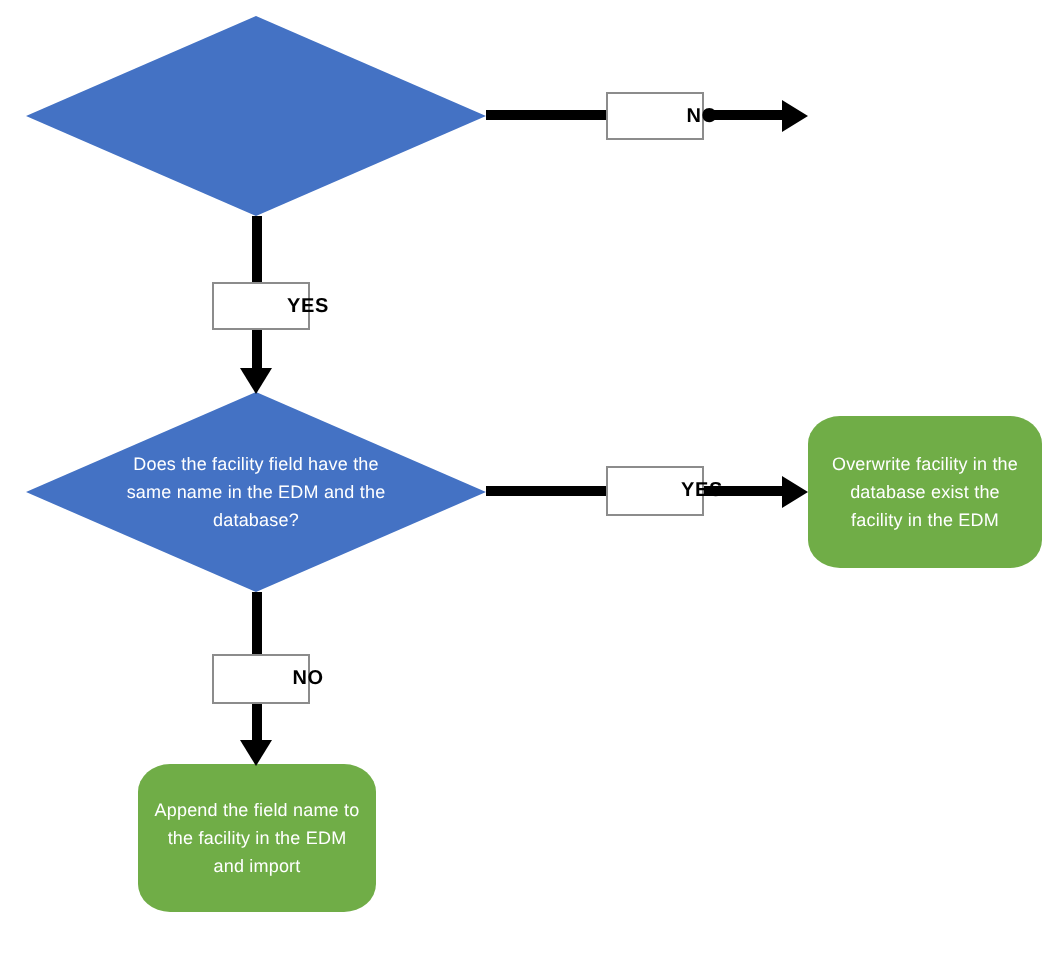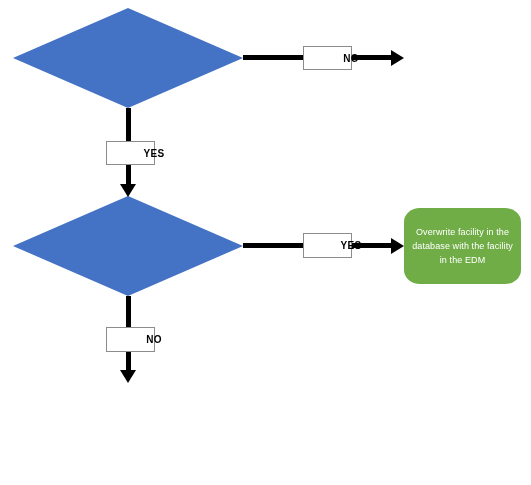--- a/index.html
+++ b/index.html
@@ -115,28 +115,32 @@
 
 
   <div class="connector vertical" style="left:125.5px; top:108px; height:76px;"></div>
   <div class="arrowhead down" style="left:120px; top:184px;"></div>
   <div class="edge-label" style="left:106px; top:141px; width:42px; height:24px;">YES</div>
 
   <div class="node decision" style="left:13px; top:196px; width:230px; height:100px;">
     <svg class="shape-svg" viewBox="0 0 230 100" preserveAspectRatio="none">
       <polygon points="115,0 230,50 115,100 0,50" fill="#4472C4"></polygon>
     </svg>
+    <span class="node-text">Does the facility field have the same name in the EDM and the database?</span>
   </div>
 
   <div class="connector horizontal" style="left:243px; top:243px; width:148px;"></div>
   <div class="arrowhead right" style="left:391px; top:237.5px;"></div>
   <div class="edge-label" style="left:303px; top:233px; width:40px; height:25px;">YES</div>
 
   <div class="node process" style="left:404px; top:208px; width:117px; height:76px; background:#70AD47;">
-    <span class="node-text">Overwrite facility in the database with the facility in the EDM</span>
+    <span class="node-text">Overwrite facility in the database exist the facility in the EDM</span>
   </div>
 
   <div class="connector vertical" style="left:125.5px; top:296px; height:76px;"></div>
   <div class="arrowhead down" style="left:120px; top:370px;"></div>
   <div class="edge-label" style="left:106px; top:327px; width:42px; height:25px;">NO</div>
 
+  <div class="node process" style="left:69px; top:382px; width:119px; height:74px; background:#70AD47;">
+    <span class="node-text">Append the field name to the facility in the EDM and import</span>
+  </div>
 
 </div>
 
 </body></html>

